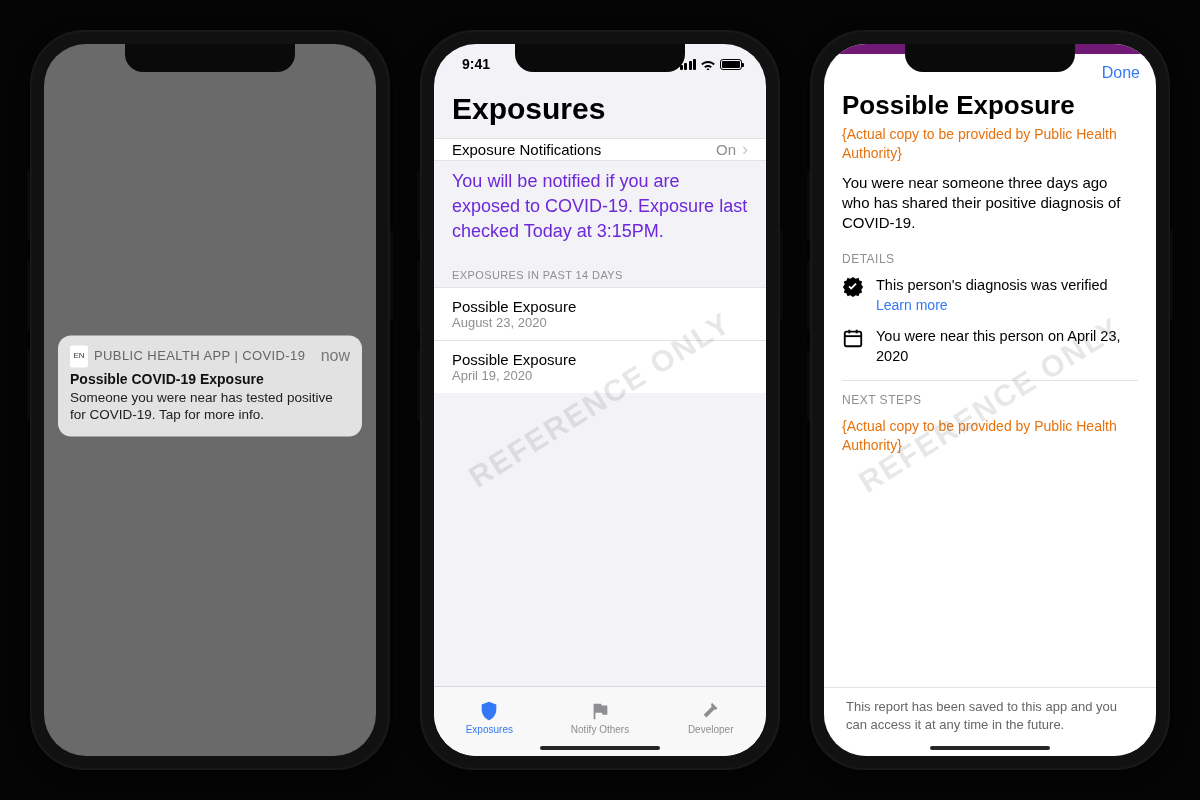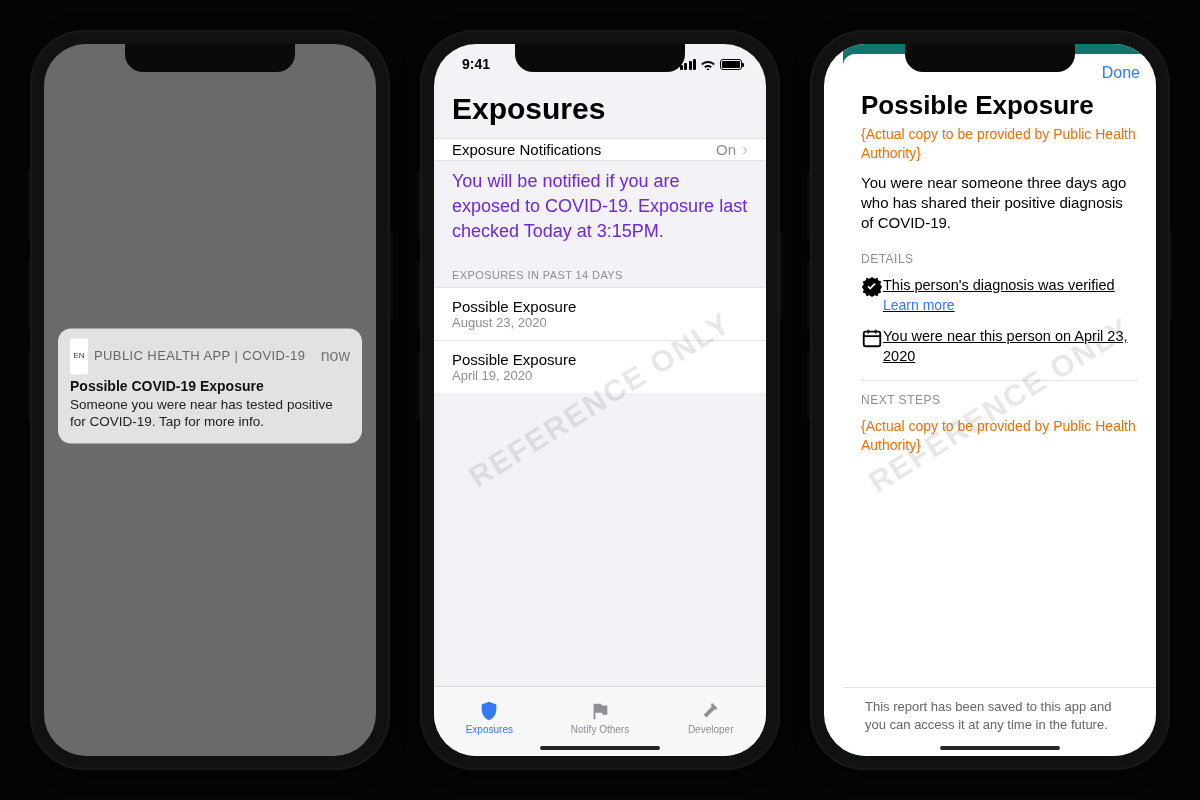--- a/index.html
+++ b/index.html
@@ -77,21 +77,21 @@
     position:absolute;
     left:14px; right:14px;
     top: 48%;
     transform: translateY(-50%);
     background: rgba(230,230,230,0.97);
     border-radius: 13px;
     padding: 10px 12px 12px;
   }
   .notif-head { display:flex; align-items:center; gap:6px; margin-bottom:4px;}
   .notif-app-icon {
-    width:18px; height:36px; background:#fff; border-radius:2px;
+    width:18px; height:22px; background:#fff; border-radius:2px;
     display:flex; align-items:center; justify-content:center;
     font-size:8px; font-weight:400; color:#333;
   }
   .notif-app { font-size:13px; letter-spacing:0.4px; color:#666; flex:1; text-transform:uppercase;}
   .notif-time { font-size:16px; color:#777; }
   .notif-title { font-size:14px; font-weight:600; color:#111; margin-bottom:2px;}
   .notif-body { font-size:13.5px; color:#222; line-height:1.3;}
 
   
   .screen-light { background:#f2f2f7; display:flex; flex-direction:column;}
@@ -121,35 +121,35 @@
     display:flex;
   }
   .tab { flex:1; display:flex; flex-direction:column; align-items:center; justify-content:center; gap:2px; padding-top:6px; padding-bottom:14px;}
   .tab-label { font-size:10px; color:#8e8e93; }
   .tab.active .tab-label { color:#3478f6; }
   .tab svg { width:24px; height:22px; }
   .home-ind { position:absolute; bottom:6px; left:50%; transform:translateX(-50%); width:120px; height:4px; background:#000; border-radius:3px; opacity:.85;}
 
   
   .sheet {
-    position:absolute; inset:0; background:#0f766e;margin-left:19px;
+    position:absolute; inset:0; background:#701a75;
   }
   .sheet-inner {
     position:absolute; top:10px; left:0; right:0; bottom:0; background:#fff;
     border-radius:12px 12px 0 0;
     display:flex; flex-direction:column;
   }
   .sheet-bar { display:flex; justify-content:flex-end; padding:10px 16px 4px;}
   .done { color:#3478f6; font-size:16px; font-weight:500;}
   .sheet-body { padding: 4px 18px 0; overflow:hidden;}
   .sheet-title { font-size:26px; font-weight:800; color:#000; margin-bottom:4px;}
   .placeholder { color:#e6720e; font-size:14px; line-height:1.35; margin-bottom:10px;}
   .body-text { font-size:15px; color:#000; line-height:1.35; margin-bottom:18px;}
   .sect-h { font-size:12px; letter-spacing:0.5px; color:#8e8e93; margin-bottom:10px;}
-  .detail-row { display:flex; margin-bottom:14px;text-decoration:underline;}
+  .detail-row { display:flex; gap:12px; margin-bottom:14px;}
   .detail-icon { width:22px; flex-shrink:0; display:flex; align-items:flex-start; }
   .detail-text { font-size:14.5px; line-height:1.35; color:#000;}
   .learn { color:#3478f6; font-size:14px; margin-top:2px;}
   .divider { height:1px; background:#e3e3e6; margin: 6px 0 12px;}
   .footer-text { font-size:13px; color:#666; line-height:1.4; padding:0 4px; margin-top:auto; margin-bottom:22px;}
   .sheet-footer { margin-top:auto; border-top:1px solid #e3e3e6; padding:10px 18px 0;}
 
   .watermark {
     position:absolute;
     top:50%; left:50%;

